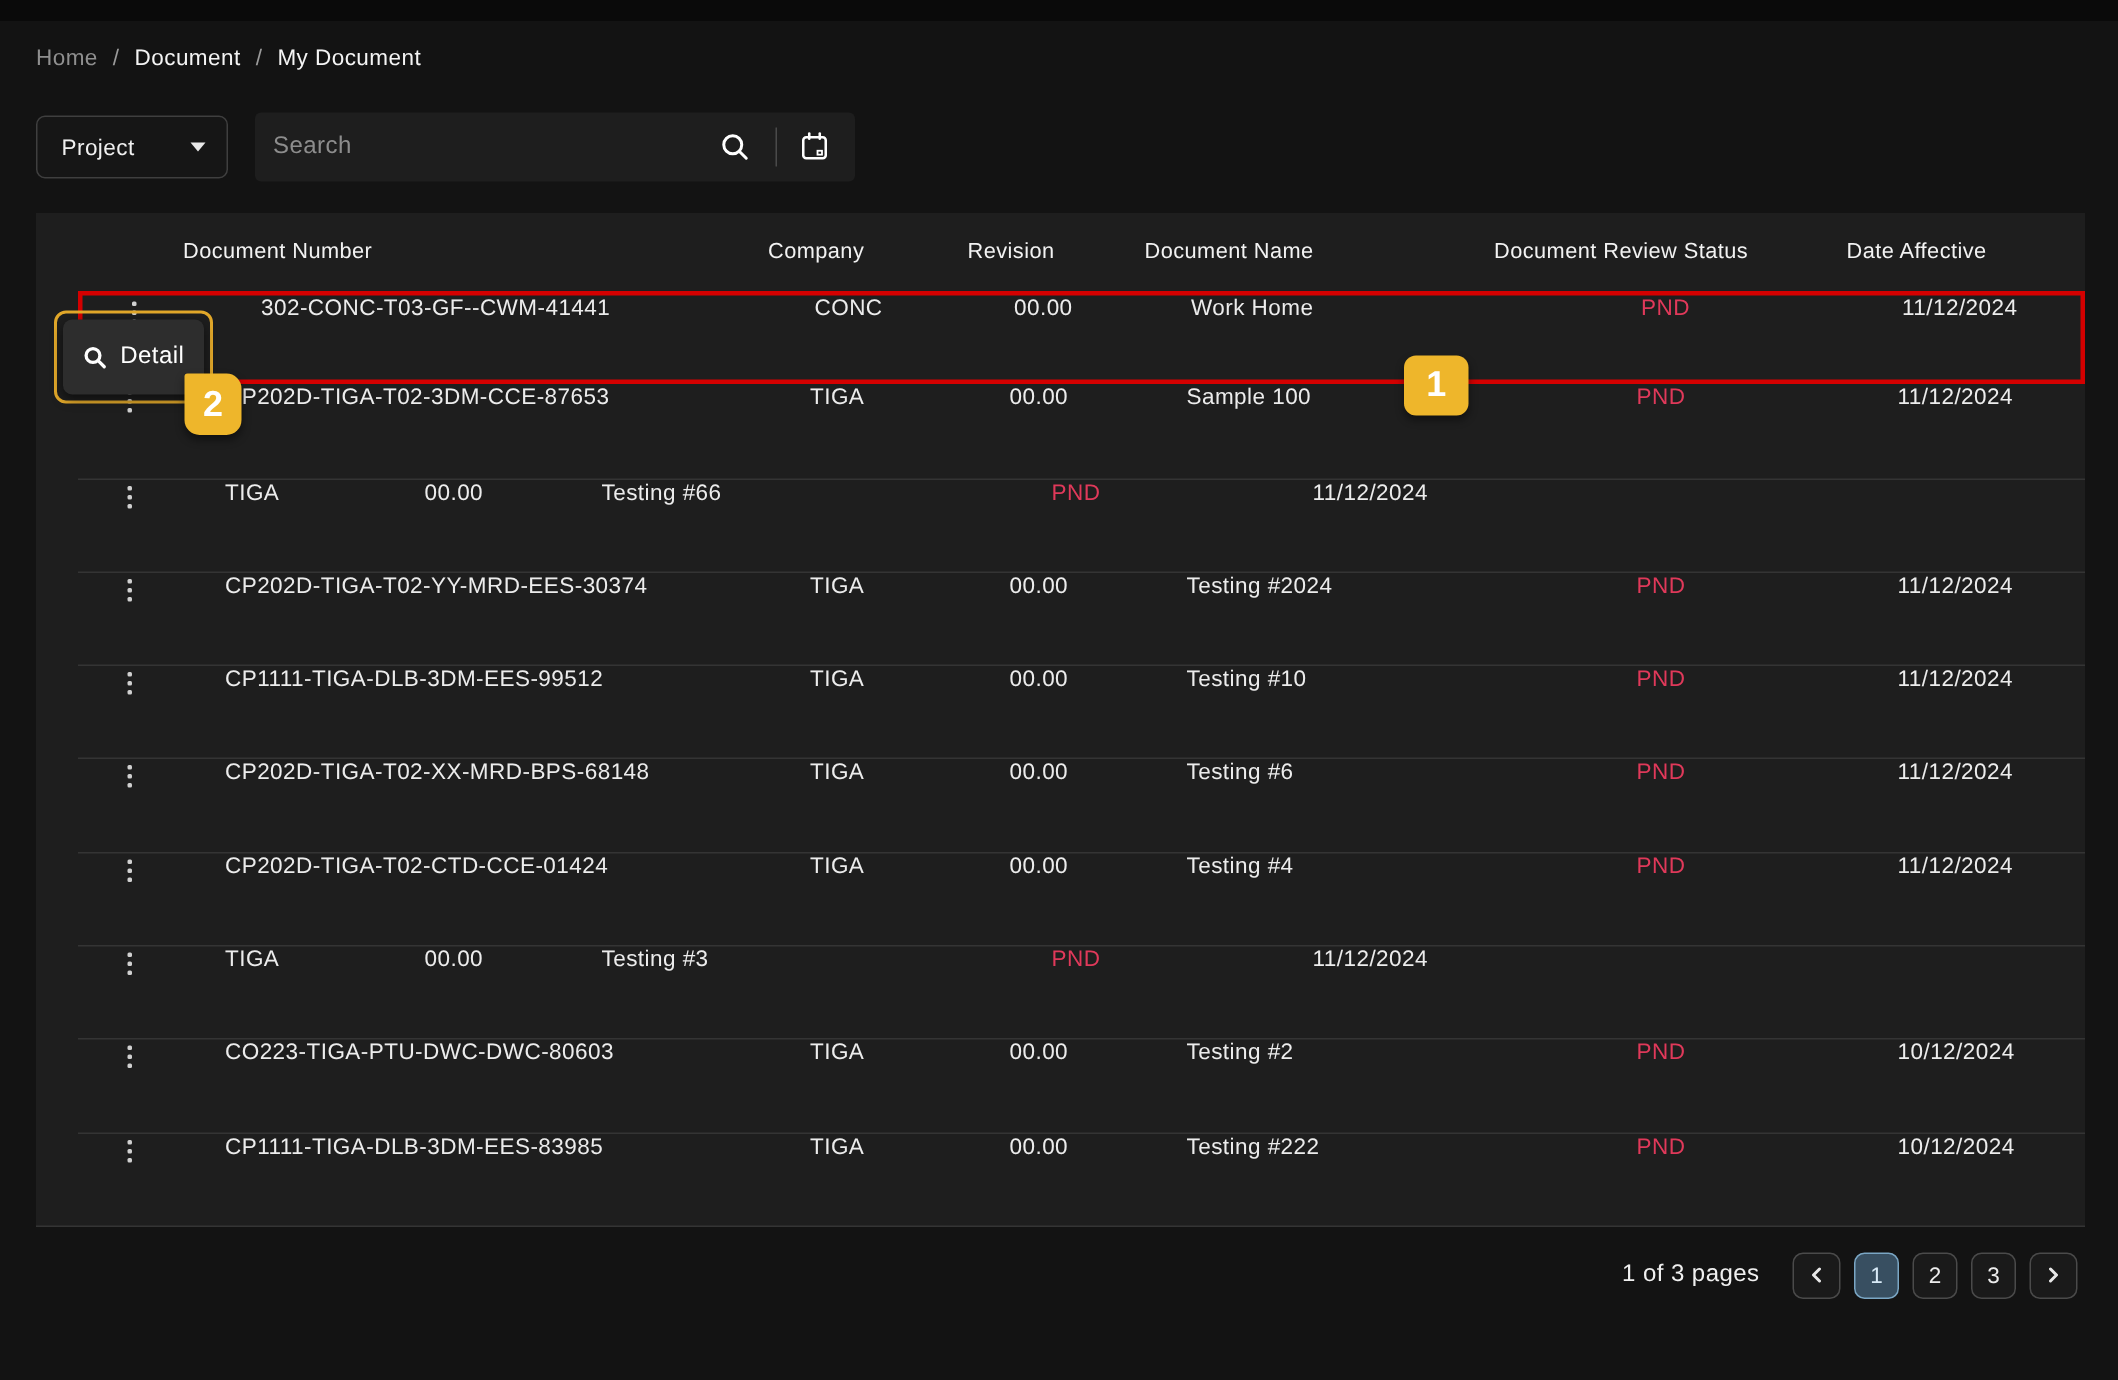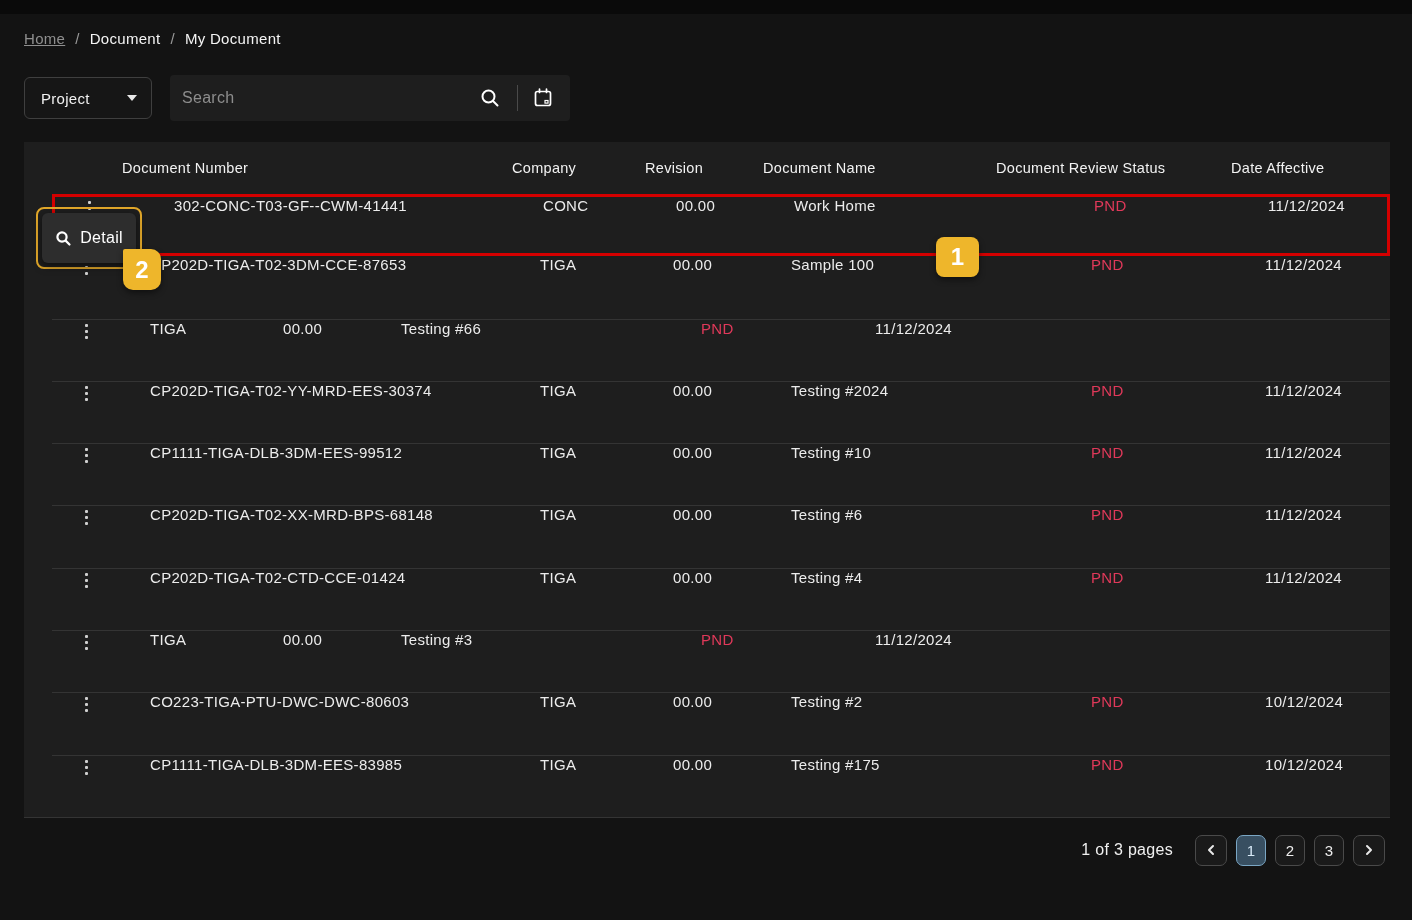--- a/index.html
+++ b/index.html
@@ -15,21 +15,21 @@
     background:#131313;
     font-family:"Liberation Sans","DejaVu Sans",sans-serif;
     color:#ececec;
     position:relative;
   }
   .top-strip{position:absolute;top:0;left:0;width:100%;height:14px;background:#0a0a0a;}
   .page{position:absolute;top:14px;left:0;width:1412px;}
 
   
   .breadcrumb{display:flex;align-items:center;gap:10px;padding:16px 0 0 24px;font-size:15px;letter-spacing:.3px;}
-  .crumb-muted{color:#8f8f8f;text-decoration:underline;}
+  .crumb-muted{color:#8f8f8f;}
   .crumb{color:#f4f4f4;}
   .crumb-sep{color:#9a9a9a;}
 
   
   .filter-bar{display:flex;align-items:center;margin:28px 0 0 24px;gap:18px;}
   .project-select{
     width:128px;height:42px;border:1px solid #3f3f3f;border-radius:6px;
     background:#161616;display:flex;align-items:center;justify-content:space-between;
     padding:0 14px 0 16px;font-size:15px;color:#f0f0f0;cursor:pointer;letter-spacing:.3px;
   }
@@ -321,21 +321,21 @@
             <span class="kebab">
               <i></i>
               <i></i>
               <i></i>
             </span>
           </button>
       </div>
       <div class="c-docnum">CP1111-TIGA-DLB-3DM-EES-83985</div>
       <div class="c-company">TIGA</div>
       <div class="c-rev">00.00</div>
-      <div class="c-name">Testing #175</div>
+      <div class="c-name">Testing #222</div>
       <div class="c-status status-pnd">PND</div>
       <div class="c-date">10/12/2024</div>
     </div>
 
     <div class="table-bottom"></div>
 
     <div class="detail-popup">
       <button class="detail-btn">
         <span>
           <svg width="17" height="17" viewBox="0 0 17 17" fill="none" stroke="#ffffff" stroke-width="2.2" stroke-linecap="round">

